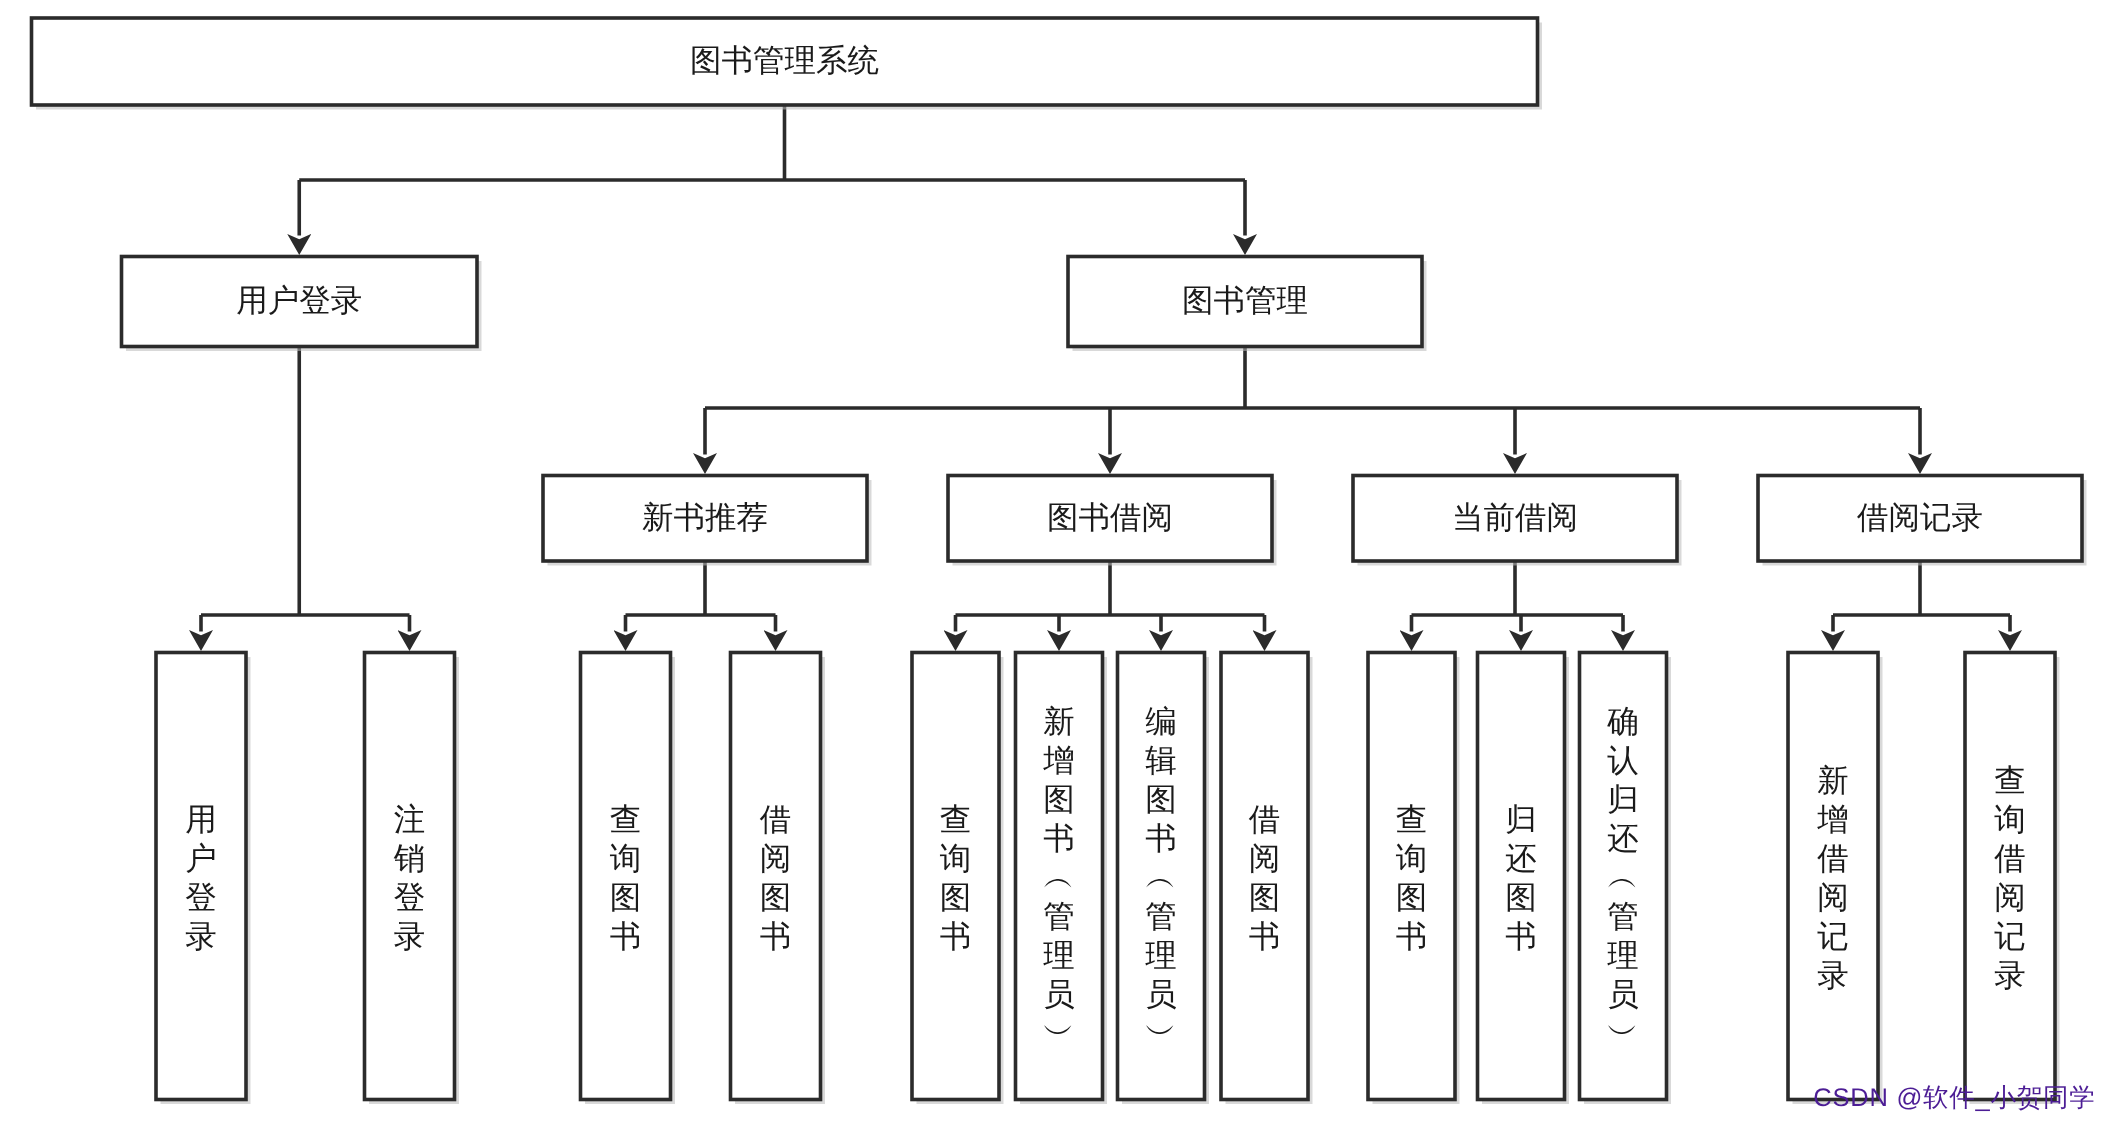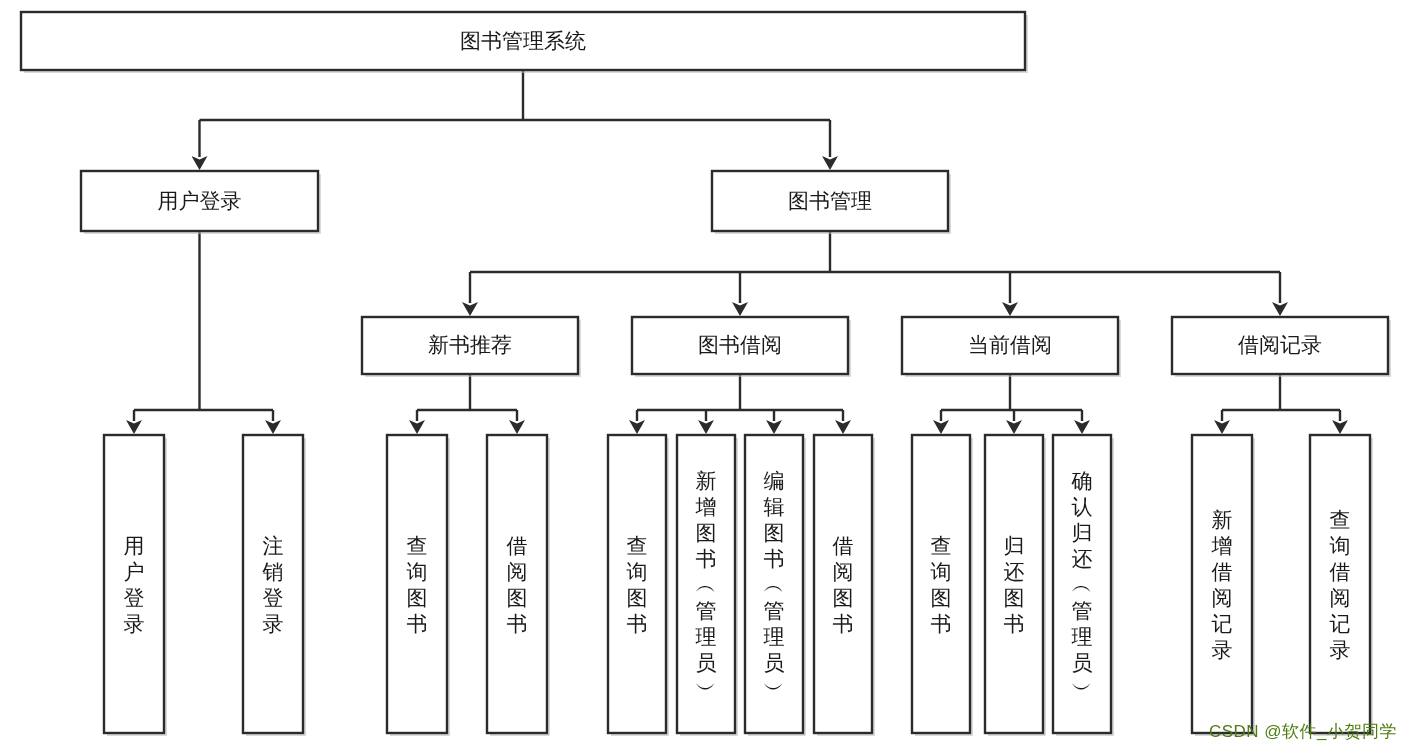--- a/index.html
+++ b/index.html
@@ -53,21 +53,21 @@
     fill: #1a1a1a;
     font-size: 21px;
     font-family: "Liberation Sans", "DejaVu Sans", sans-serif;
     text-anchor: middle;
   }
   .watermark {
     position: absolute;
     right: 8px;
     bottom: 4px;
     font-size: 17px;
-    color: #4d7c0f;
+    color: #4c1d95;
     font-family: "Liberation Sans", "DejaVu Sans", sans-serif;
     letter-spacing: 0.5px;
     white-space: nowrap;
     pointer-events: none;
   }
 </style>
 </head>
 <body>
 
 <div id="diagram-root">

